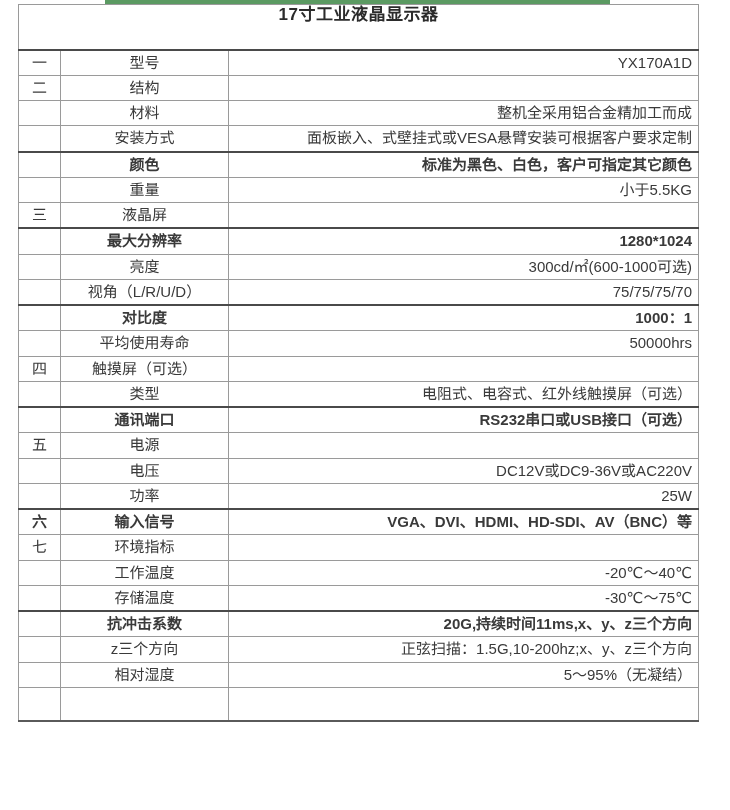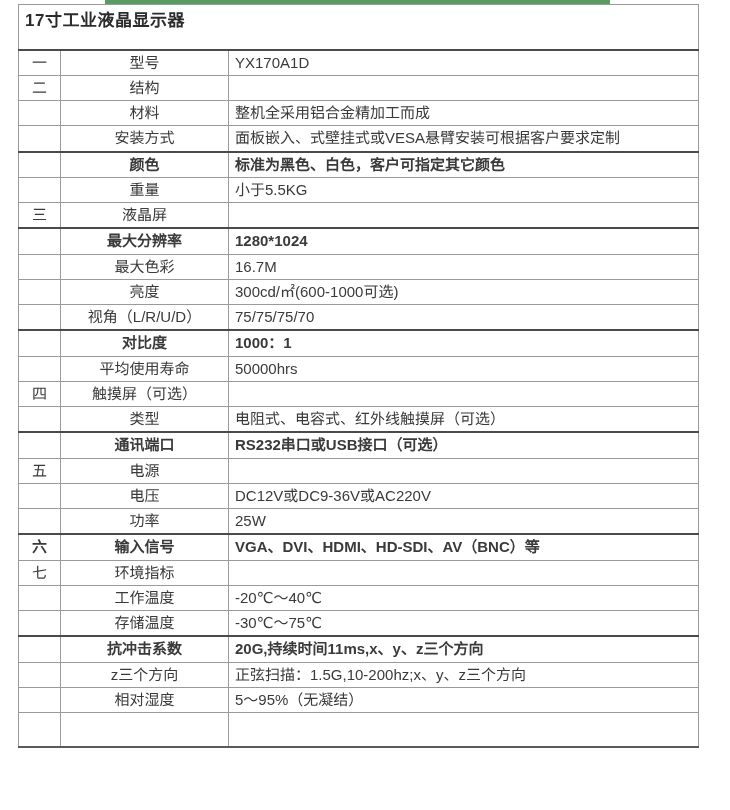--- a/index.html
+++ b/index.html
@@ -71,30 +71,30 @@
 
   td.idx {
     text-align: center;
     letter-spacing: 0;
   }
   td.name {
     text-align: center;
     padding-left: 10px;
   }
   td.val {
-    text-align: left;
+    text-align: right;
     padding-left: 10px;
   }
 
   
   tr.title-row td {
     height: 45px;
-    text-align: left;
+    text-align: center;
     vertical-align: top;
-    padding-top: 6px;
+    padding-top: 0;
     border-bottom: 2px solid #4a4a4a;
   }
   .title-text {
     font-weight: bold;
     font-size: 17px;
     color: #2b2b2b;
     letter-spacing: 0.5px;
   }
 
   
@@ -163,25 +163,20 @@
             <td class="name">液晶屏</td>
             <td class="val"></td>
           </tr>
           <tr class="heavy-top">
             <td class="idx"></td>
             <td class="name">最大分辨率</td>
             <td class="val">1280*1024</td>
           </tr>
           <tr>
             <td class="idx"></td>
-            <td class="name">最大色彩</td>
-            <td class="val">16.7M</td>
-          </tr>
-          <tr>
-            <td class="idx"></td>
             <td class="name">亮度</td>
             <td class="val">300cd/㎡(600-1000可选)</td>
           </tr>
           <tr>
             <td class="idx"></td>
             <td class="name">视角（L/R/U/D）</td>
             <td class="val">75/75/75/70</td>
           </tr>
           <tr class="heavy-top">
             <td class="idx"></td>

